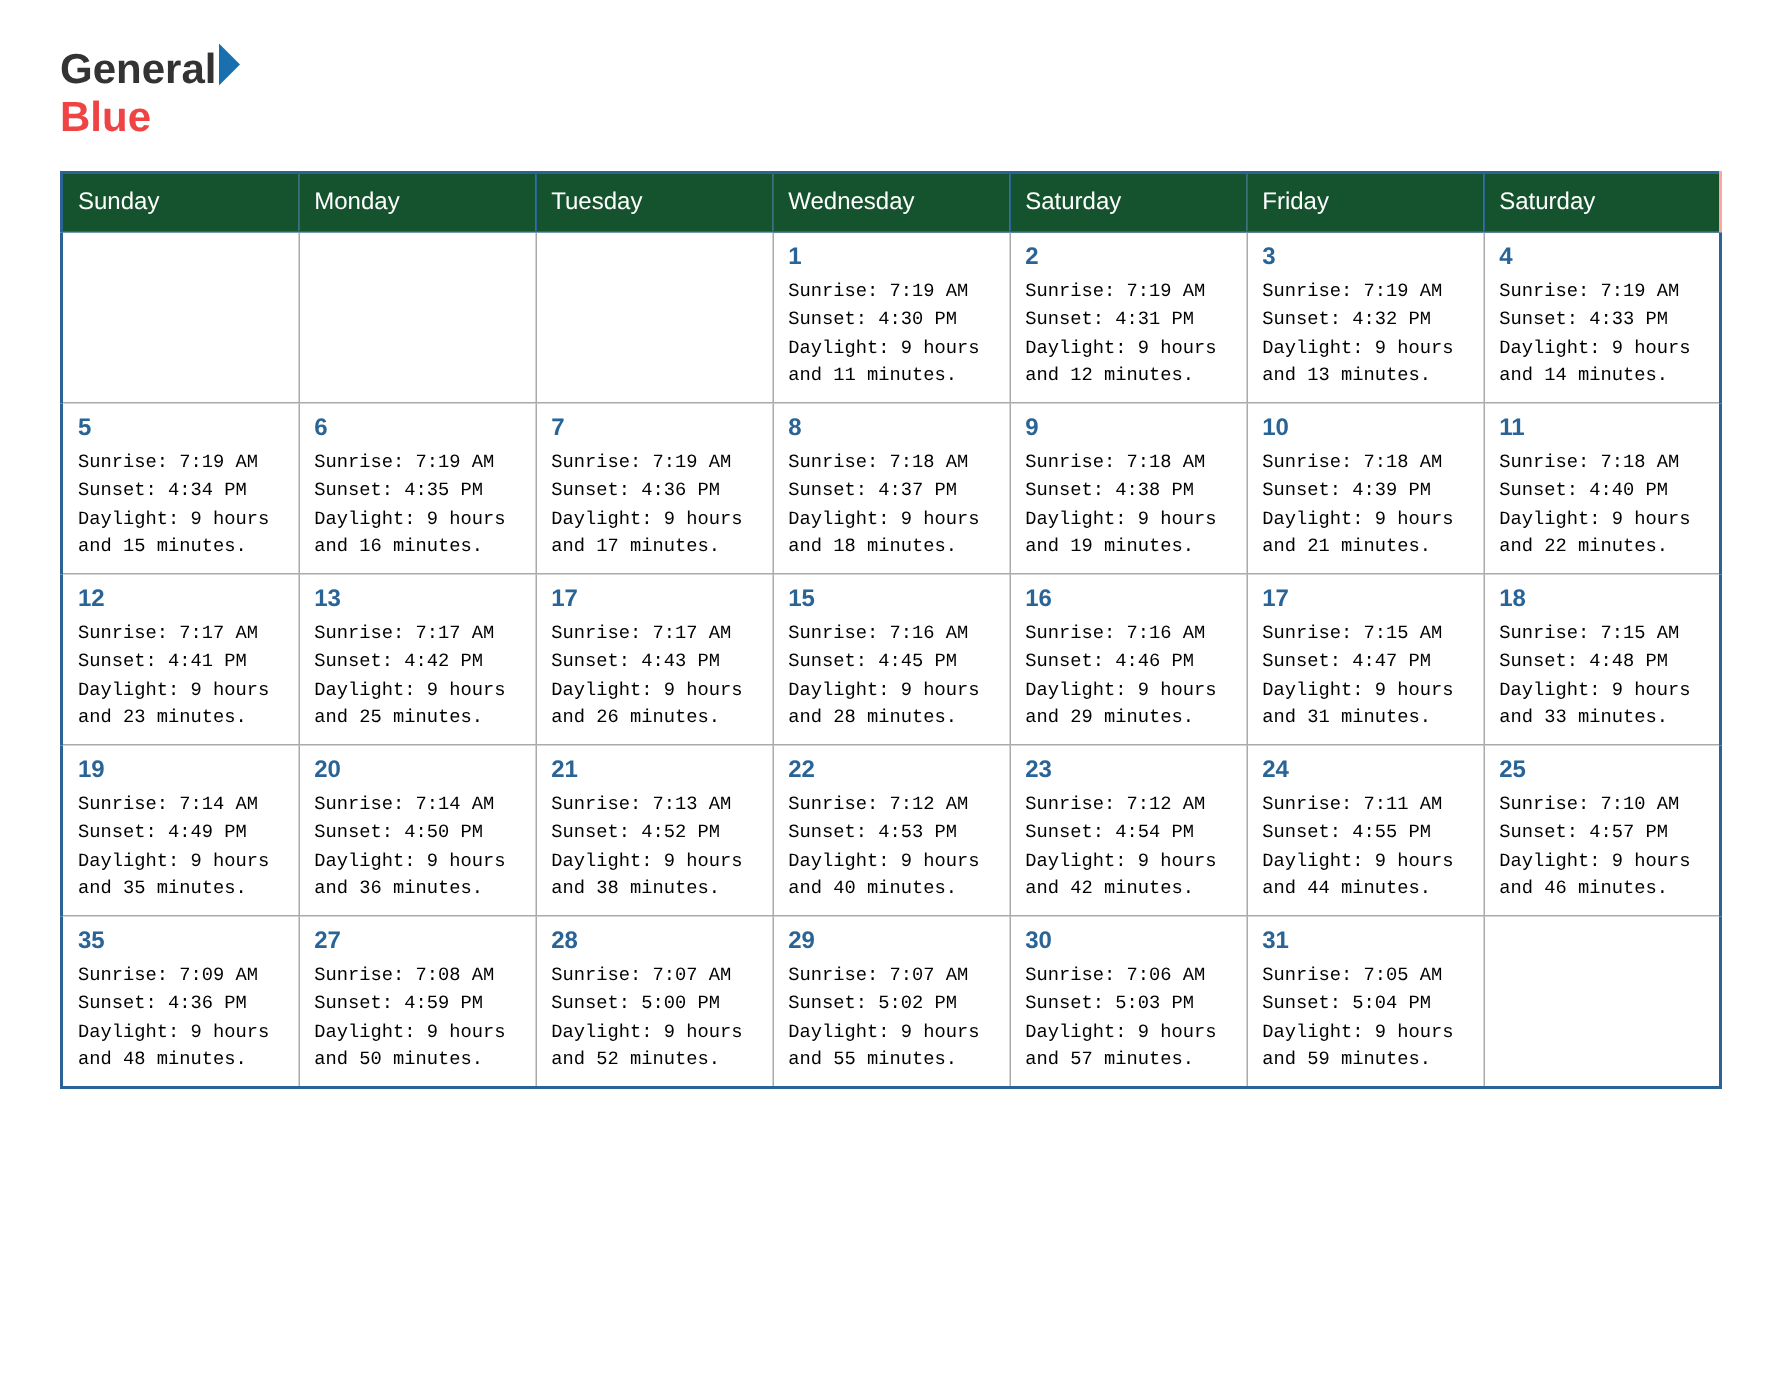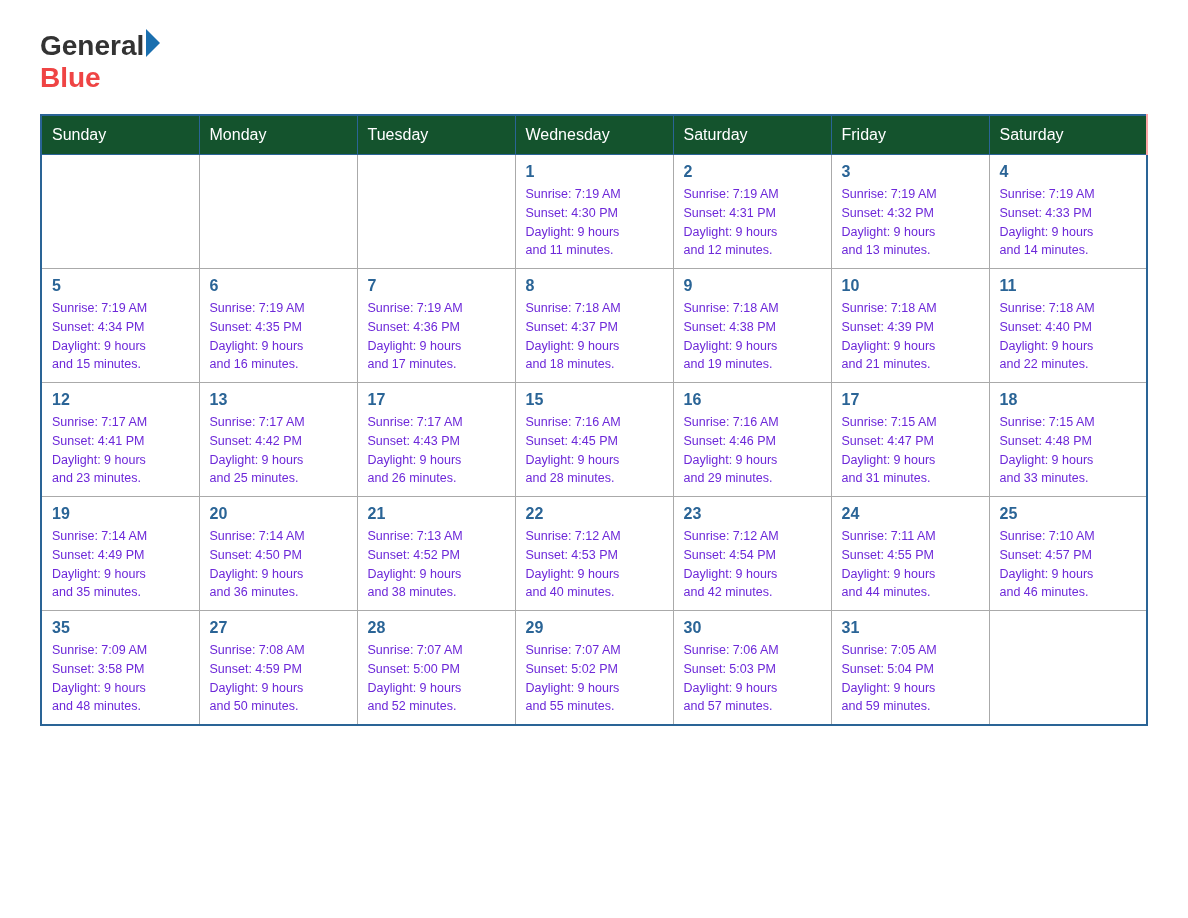--- a/index.html
+++ b/index.html
@@ -83,22 +83,23 @@
       background: #fff;
     }
     .day-number {
       font-size: 16px;
       color: #2a6496;
       font-weight: bold;
       margin-bottom: 4px;
     }
     .day-info {
       font-size: 12.5px;
-      color: #6d28d9;
+      color: #000000;
       line-height: 1.5;
+      font-family: Liberation Mono, monospace;
     }
     tbody tr:last-child td {
       border-bottom: 2px solid #2a6496;
     }
     thead tr th:first-child {
       border-left: 2px solid #2a6496;
     }
     thead tr th:last-child {
       border-right: 2px solid #fca5a5;
     }
@@ -321,21 +322,21 @@
           <div class="day-info" style="white-space: pre-line;">Sunrise: 7:10 AM
 Sunset: 4:57 PM
 Daylight: 9 hours
 and 46 minutes.</div>
         </td>
       </tr>
       <tr>
         <td>
           <div class="day-number">35</div>
           <div class="day-info" style="white-space: pre-line;">Sunrise: 7:09 AM
-Sunset: 3:58 PM
+Sunset: 4:36 PM
 Daylight: 9 hours
 and 48 minutes.</div>
         </td>
         <td>
           <div class="day-number">27</div>
           <div class="day-info" style="white-space: pre-line;">Sunrise: 7:08 AM
 Sunset: 4:59 PM
 Daylight: 9 hours
 and 50 minutes.</div>
         </td>

